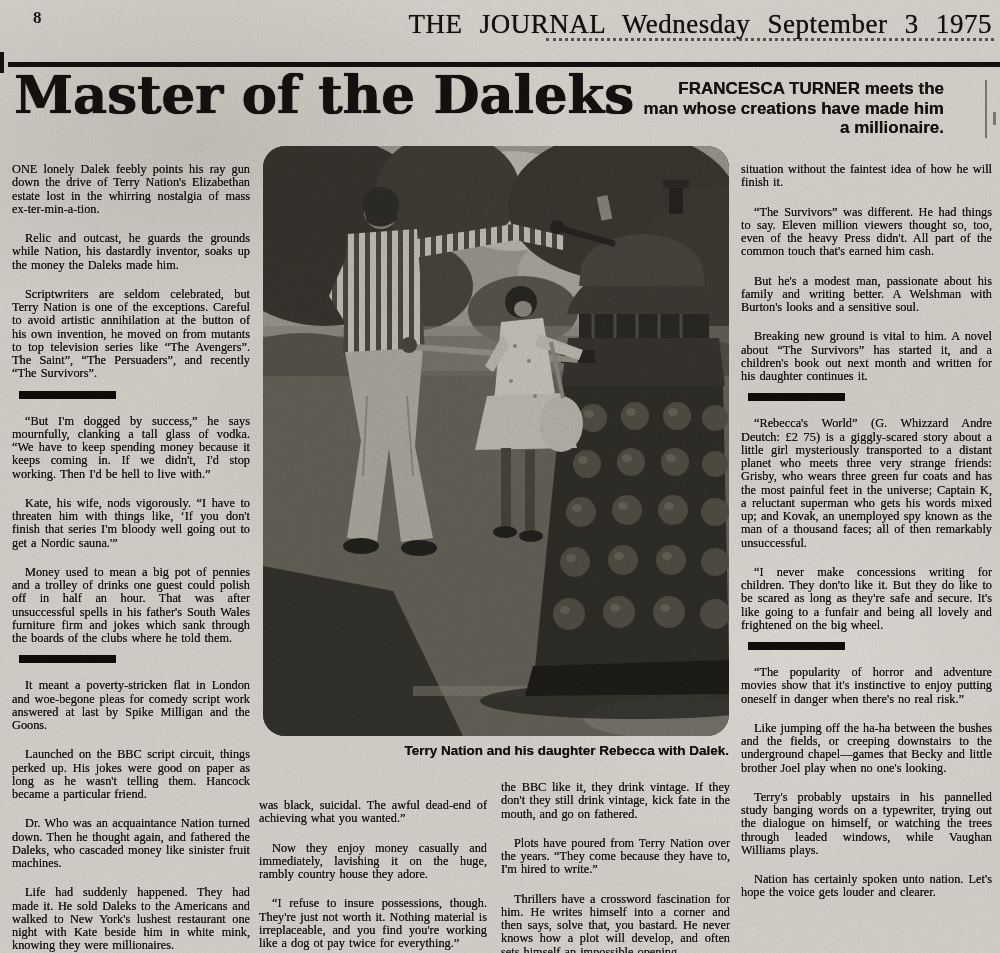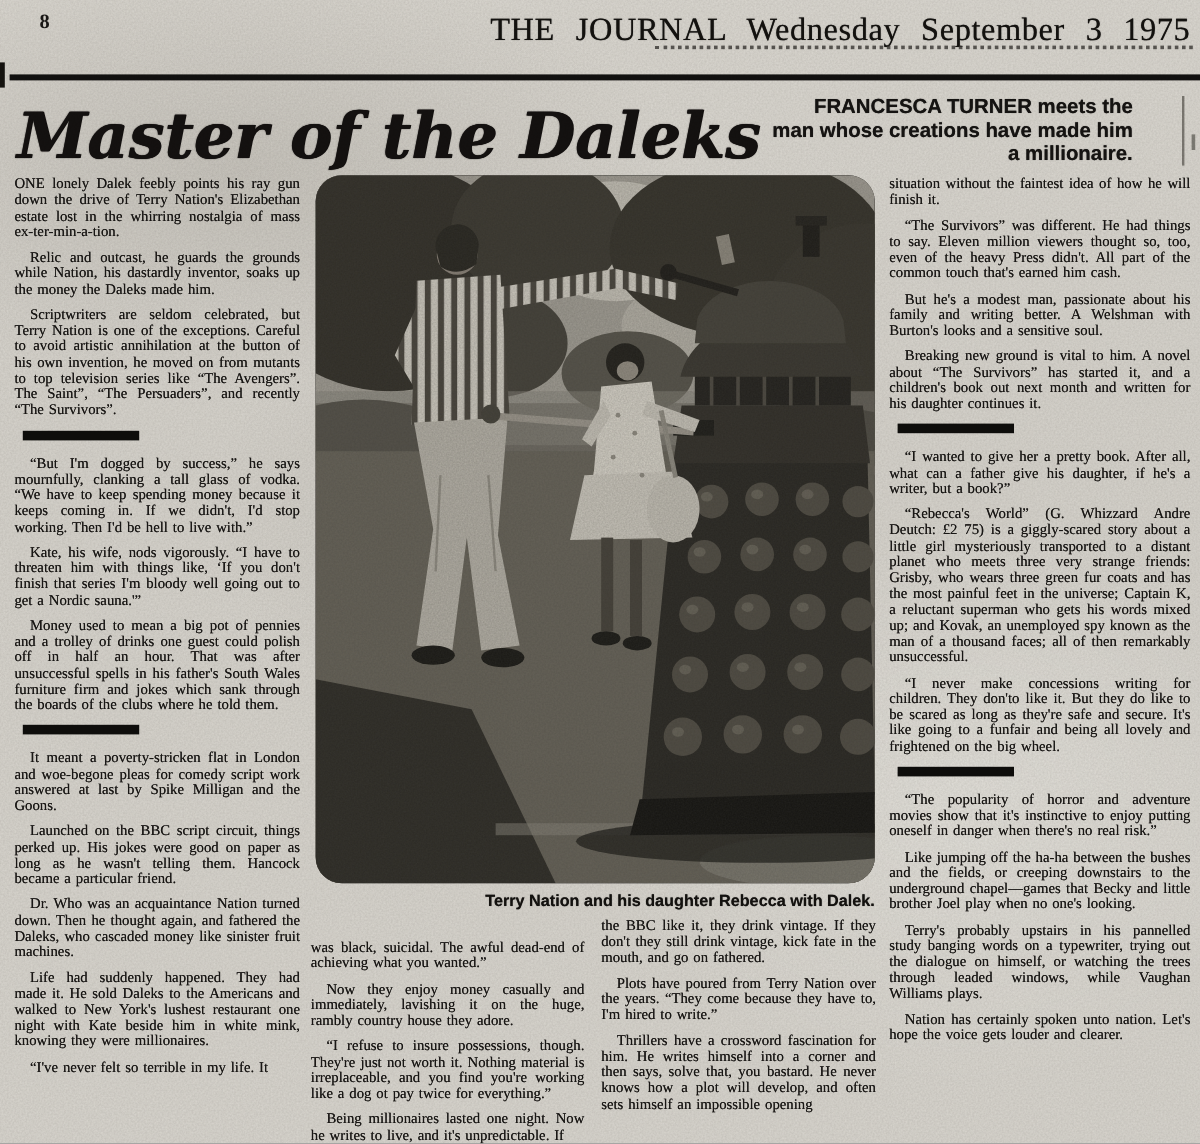--- a/index.html
+++ b/index.html
@@ -17,33 +17,33 @@
   .masthead{position:absolute;right:8px;top:9px;font-weight:normal;font-size:27px;
     letter-spacing:.5px;word-spacing:10px;white-space:nowrap;color:#14120f;
     text-shadow:0 0 .7px rgba(10,10,10,.8);}
   .masthead-dots{position:absolute;right:6px;top:38px;width:448px;height:0;
     border-top:3px dotted #3a3834;opacity:.8;}
   .top-rule{position:absolute;left:8px;top:62px;width:992px;height:5px;background:#121110;}
   .edge-tick-left{position:absolute;left:0;top:52px;width:4px;height:21px;background:#15130f;}
   .edge-tick-right{position:absolute;left:985px;top:80px;width:2px;height:58px;background:#55524c;opacity:.7;}
   .edge-tick-right2{position:absolute;left:993px;top:112px;width:3px;height:13px;background:#45423c;opacity:.6;}
 
-  .headline{position:absolute;left:14px;top:84px;width:630px;margin:0;
+  .headline{position:absolute;left:14px;top:64px;width:630px;margin:0;
     font-family:"DejaVu Serif", serif;font-weight:bold;font-size:53px;line-height:60px;
     color:#141110;letter-spacing:0;white-space:nowrap;
-    text-shadow:0 0 1px #141110, .7px 0 0 #141110;font-style:italic;}
+    text-shadow:0 0 1px #141110, .7px 0 0 #141110;}
   .standfirst{position:absolute;left:642px;top:79px;width:302px;
     font-family:"Liberation Sans", sans-serif;font-weight:bold;font-size:17px;
     line-height:19.5px;text-align:right;color:#161412;
     text-shadow:0 0 .6px rgba(15,15,15,.85);}
 
   
   .col{position:absolute;text-align:justify;
     text-shadow:0 0 .55px rgba(25,22,20,.85);}
-  .col p{margin:0 0 8px;font-size:12.3px;line-height:13.25px;word-spacing:1px;}
+  .col p{margin:16px 0 8px;font-size:12.3px;line-height:13.25px;word-spacing:1px;}
   .col p.indent{text-indent:13px;}
   .col1{left:12px;top:147px;width:238px;height:800px;}
   .col2{left:259px;top:783px;width:228px;height:185px;}
   .col3{left:501px;top:765px;width:229px;height:185px;}
   .col4{left:741px;top:147px;width:251px;height:802px;}
   .rule{width:97px;height:8px;background:#0e0d0b;margin:10px 0 13px 7px;}
 
   
   .photo{position:absolute;left:263px;top:146px;width:466px;height:590px;
     border-radius:22px;overflow:hidden;background:#56534c;
@@ -231,21 +231,20 @@
     <p class="indent">Plots have poured from Terry Nation over the years. “They come because they have to, I'm hired to write.”</p>
     <p class="indent">Thrillers have a crossword fascination for him. He writes himself into a corner and then says, solve that, you bastard. He never knows how a plot will develop, and often sets himself an impossible opening</p>
   </div>
 
   <div class="col col4">
     <p>situation without the faintest idea of how he will finish it.</p>
     <p class="indent">“The Survivors” was different. He had things to say. Eleven million viewers thought so, too, even of the heavy Press didn't. All part of the common touch that's earned him cash.</p>
     <p class="indent">But he's a modest man, passionate about his family and writing better. A Welshman with Burton's looks and a sensitive soul.</p>
     <p class="indent">Breaking new ground is vital to him. A novel about “The Survivors” has started it, and a children's book out next month and written for his daughter continues it.</p>
     <div class="rule"></div>
-    <p class="indent">“I wanted to give her a pretty book. After all, what can a father give his daughter, if he's a writer, but a book?”</p>
     <p class="indent">“Rebecca's World” (G. Whizzard Andre Deutch: £2 75) is a giggly-scared story about a little girl mysteriously transported to a distant planet who meets three very strange friends: Grisby, who wears three green fur coats and has the most painful feet in the universe; Captain K, a reluctant superman who gets his words mixed up; and Kovak, an unemployed spy known as the man of a thousand faces; all of then remarkably unsuccessful.</p>
     <p class="indent">“I never make concessions writing for children. They don'to like it. But they do like to be scared as long as they're safe and secure. It's like going to a funfair and being all lovely and frightened on the big wheel.</p>
     <div class="rule"></div>
     <p class="indent">“The popularity of horror and adventure movies show that it's instinctive to enjoy putting oneself in danger when there's no real risk.”</p>
     <p class="indent">Like jumping off the ha-ha between the bushes and the fields, or creeping downstairs to the underground chapel—games that Becky and little brother Joel play when no one's looking.</p>
     <p class="indent">Terry's probably upstairs in his pannelled study banging words on a typewriter, trying out the dialogue on himself, or watching the trees through leaded windows, while Vaughan Williams plays.</p>
     <p class="indent">Nation has certainly spoken unto nation. Let's hope the voice gets louder and clearer.</p>
   </div>
 
   <svg class="grain" width="1000" height="953" xmlns="http://www.w3.org/2000/svg" aria-hidden="true">

